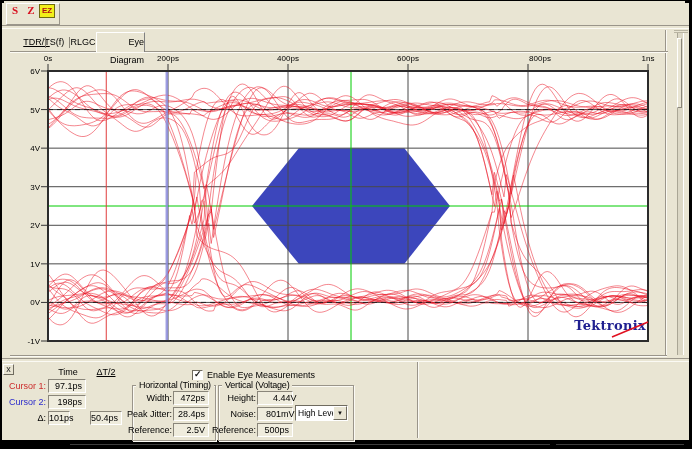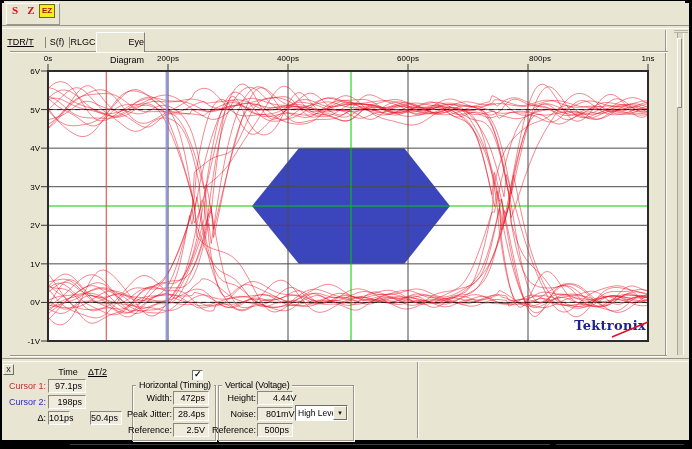--- a/index.html
+++ b/index.html
@@ -67,21 +67,21 @@
   <div class="win"></div>
 
   <div class="tbwrap">
     <div class="tbpanel"></div>
     <div class="tbtn" style="left:4px;">S</div>
     <div class="tbtn" style="left:20px;">Z</div>
     <div class="tbtn-ez">EZ</div>
   </div>
   <div class="tb-groove" style="left:2px;"></div>
 
-  <div class="tab" style="left:5px;width:31px;text-decoration:underline;">TDR/T</div>
+  <div class="tab" style="left:21px;width:31px;text-decoration:underline;">TDR/T</div>
   <div class="tabsep" style="left:45px;"></div>
   <div class="tab" style="left:46px;width:22px;">S(f)</div>
   <div class="tabsep" style="left:69px;"></div>
   <div class="tab" style="left:70px;width:26px;">RLGC</div>
   <div class="tab-active" style="left:96px;width:47px;">Eye Diagram</div>
   <div class="pageline"></div>
 
   <div class="page-r1"></div>
   <div class="page-r2"></div>
   <div class="page-b1"></div>
@@ -164,35 +164,36 @@
       <line x1="13" y1="290" x2="20" y2="290" stroke="#333"></line>
       <rect x="20" y="20" width="600" height="270" fill="none" stroke="#2b2b2b" stroke-width="2"></rect>
       <text x="618" y="279" text-anchor="end" font-size="13" font-weight="bold" fill="#202090" font-family="&quot;DejaVu Serif&quot;,serif" letter-spacing="0.3">Tektronix</text>
       <path d="M584,286 L620,271" stroke="#e01020" stroke-width="1.5" fill="none"></path>
     </svg>
 
   <div class="bp-groove"></div>
   <div class="closebtn">x</div>
 
   <div class="mlabel" style="left:50px;top:366px;width:36px;text-align:center;">Time</div>
-  <div class="mlabel" style="left:88px;top:366px;width:36px;text-decoration:underline;">ΔT/2</div>
+  <div class="mlabel" style="left:88px;top:366px;width:36px;text-align:center;text-decoration:underline;">ΔT/2</div>
 
   <div class="mlabel r" style="left:0px;top:380px;width:46px;color:#cc2b2b;">Cursor 1:</div>
   <div class="field" style="left:48px;top:379px;width:38px;">97.1ps</div>
 
   <div class="mlabel r" style="left:0px;top:396px;width:46px;color:#2b2bcc;">Cursor 2:</div>
   <div class="field" style="left:48px;top:395px;width:38px;">198ps</div>
 
   <div class="mlabel r" style="left:0px;top:412px;width:46px;">Δ:</div>
   <div class="field" style="left:48px;top:411px;width:22px;">101ps</div>
   <div class="field" style="left:90px;top:411px;width:32px;">50.4ps</div>
 
   <div class="cb">
     <span class="chk" id="chk-glyph">✓</span>
   </div>
+  <div class="mlabel" style="left:207px;top:369px;">Enable Eye Measurements</div>
 
   <div class="group" style="left:132px;top:385px;width:82px;height:54px;"></div>
   <div class="gtitle" style="left:136px;top:380px;">Horizontal (Timing)</div>
   <div class="mlabel r" style="left:126px;top:392px;width:46px;">Width:</div>
   <div class="field" style="left:173px;top:391px;width:36px;">472ps</div>
   <div class="mlabel r" style="left:126px;top:408px;width:46px;">Peak Jitter:</div>
   <div class="field" style="left:173px;top:407px;width:36px;">28.4ps</div>
   <div class="mlabel r" style="left:126px;top:424px;width:46px;">Reference:</div>
   <div class="field" style="left:173px;top:423px;width:36px;">2.5V</div>
 

